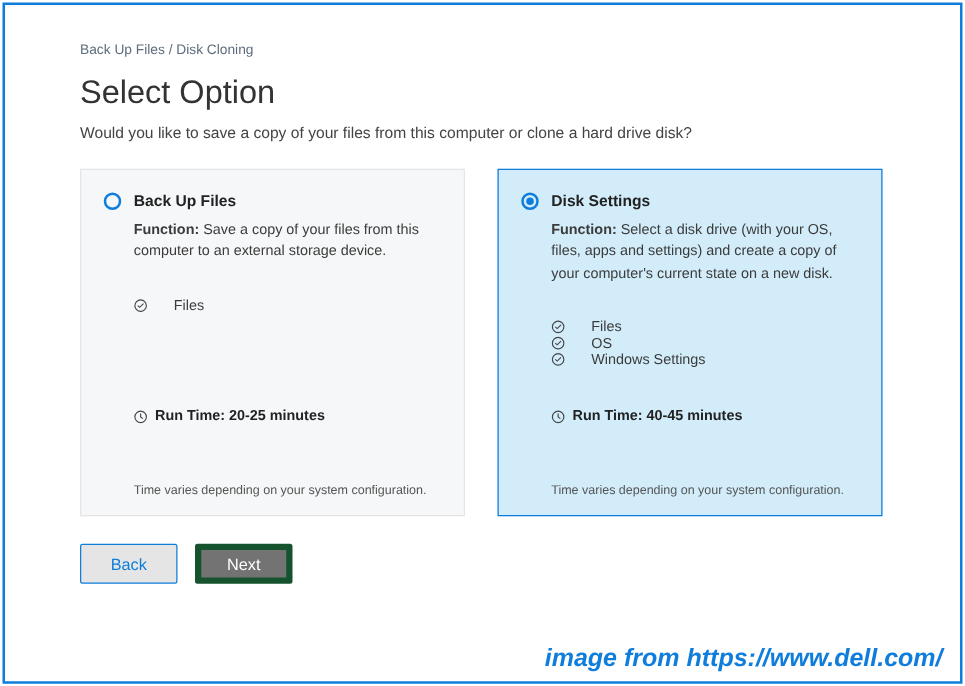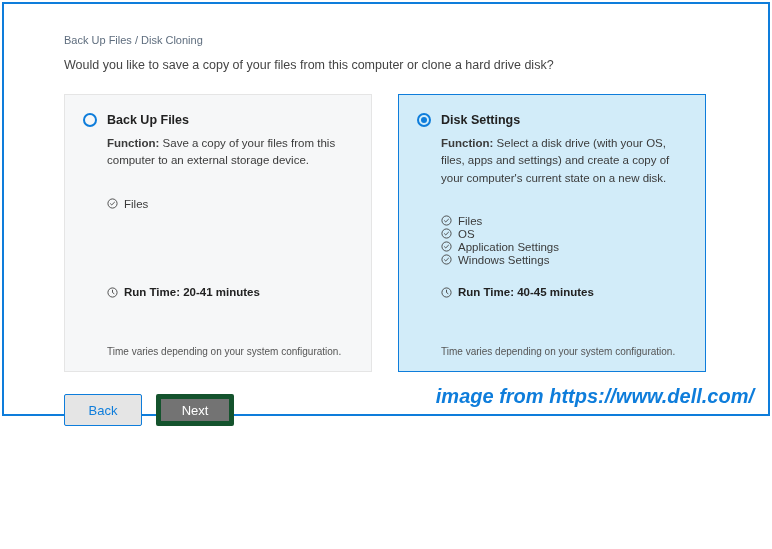--- a/index.html
+++ b/index.html
@@ -6,21 +6,21 @@
     body {
       font-family: Arial, Helvetica, sans-serif;
       background: #fff;
       width: 772px;
       height: 549px;
       position: relative;
     }
     .frame {
       border: 2px solid #0e7ddb;
       width: 768px;
-      height: 414px;
+      height: 545px;
       margin: 2px;
       position: relative;
       padding: 30px 28px 0 60px;
     }
     .breadcrumb {
       font-size: 11px;
       color: #5e6d7e;
       margin-bottom: 12px;
     }
     .title {
@@ -90,21 +90,21 @@
       line-height: 1.5;
     }
     .fn-label { font-weight: bold; }
     .checklist {
       margin-top: 28px;
       padding-left: 24px;
     }
     .check-item {
       display: flex;
       align-items: center;
-      gap: 6px;
+      gap: 21px;
       font-size: 11.5px;
       color: #3b3b3b;
       margin-bottom: 1px;
     }
     .check-icon {
       width: 11px;
       height: 11px;
       flex-shrink: 0;
     }
     .card-foot {
@@ -158,20 +158,21 @@
       font-style: italic;
       color: #0e7ddb;
     }
   </style>
 </head>
 <body>
 
 <div class="frame">
 
   <div class="breadcrumb">Back Up Files / Disk Cloning</div>
+  <h1 class="title">Select Option</h1>
   <p class="subtitle">Would you like to save a copy of your files from this computer or clone a hard drive disk?</p>
 
   <div class="cards">
 
     <div class="card unselected">
       <div class="card-head">
         <span class="radio"></span>
         <span class="card-title">Back Up Files</span>
       </div>
       <div class="card-body">
@@ -185,21 +186,21 @@
             </svg>
           <span>Files</span>
         </div>
       </div>
       <div class="card-foot">
         <div class="runtime-row">
           <svg class="clock-icon" viewBox="0 0 12 12">
               <circle cx="6" cy="6" r="5" fill="none" stroke="#444" stroke-width="1"></circle>
               <path d="M6 3 L6 6 L8 7.5" fill="none" stroke="#444" stroke-width="1"></path>
             </svg>
-          <span class="runtime-label">Run Time: 20-41 minutes</span>
+          <span class="runtime-label">Run Time: 20-25 minutes</span>
         </div>
         <div class="runtime-note">Time varies depending on your system configuration.</div>
       </div>
     </div>
 
     <div class="card selected">
       <div class="card-head">
         <span class="radio checked"></span>
         <span class="card-title">Disk Settings</span>
       </div>
@@ -219,27 +220,20 @@
               <circle cx="6" cy="6" r="5" fill="none" stroke="#444" stroke-width="1"></circle>
               <path d="M3.5 6 L5.2 7.5 L8.5 4.3" fill="none" stroke="#444" stroke-width="1"></path>
             </svg>
           <span>OS</span>
         </div>
         <div class="check-item">
           <svg class="check-icon" viewBox="0 0 12 12">
               <circle cx="6" cy="6" r="5" fill="none" stroke="#444" stroke-width="1"></circle>
               <path d="M3.5 6 L5.2 7.5 L8.5 4.3" fill="none" stroke="#444" stroke-width="1"></path>
             </svg>
-          <span>Application Settings</span>
-        </div>
-        <div class="check-item">
-          <svg class="check-icon" viewBox="0 0 12 12">
-              <circle cx="6" cy="6" r="5" fill="none" stroke="#444" stroke-width="1"></circle>
-              <path d="M3.5 6 L5.2 7.5 L8.5 4.3" fill="none" stroke="#444" stroke-width="1"></path>
-            </svg>
           <span>Windows Settings</span>
         </div>
       </div>
       <div class="card-foot">
         <div class="runtime-row">
           <svg class="clock-icon" viewBox="0 0 12 12">
               <circle cx="6" cy="6" r="5" fill="none" stroke="#444" stroke-width="1"></circle>
               <path d="M6 3 L6 6 L8 7.5" fill="none" stroke="#444" stroke-width="1"></path>
             </svg>
           <span class="runtime-label">Run Time: 40-45 minutes</span>

